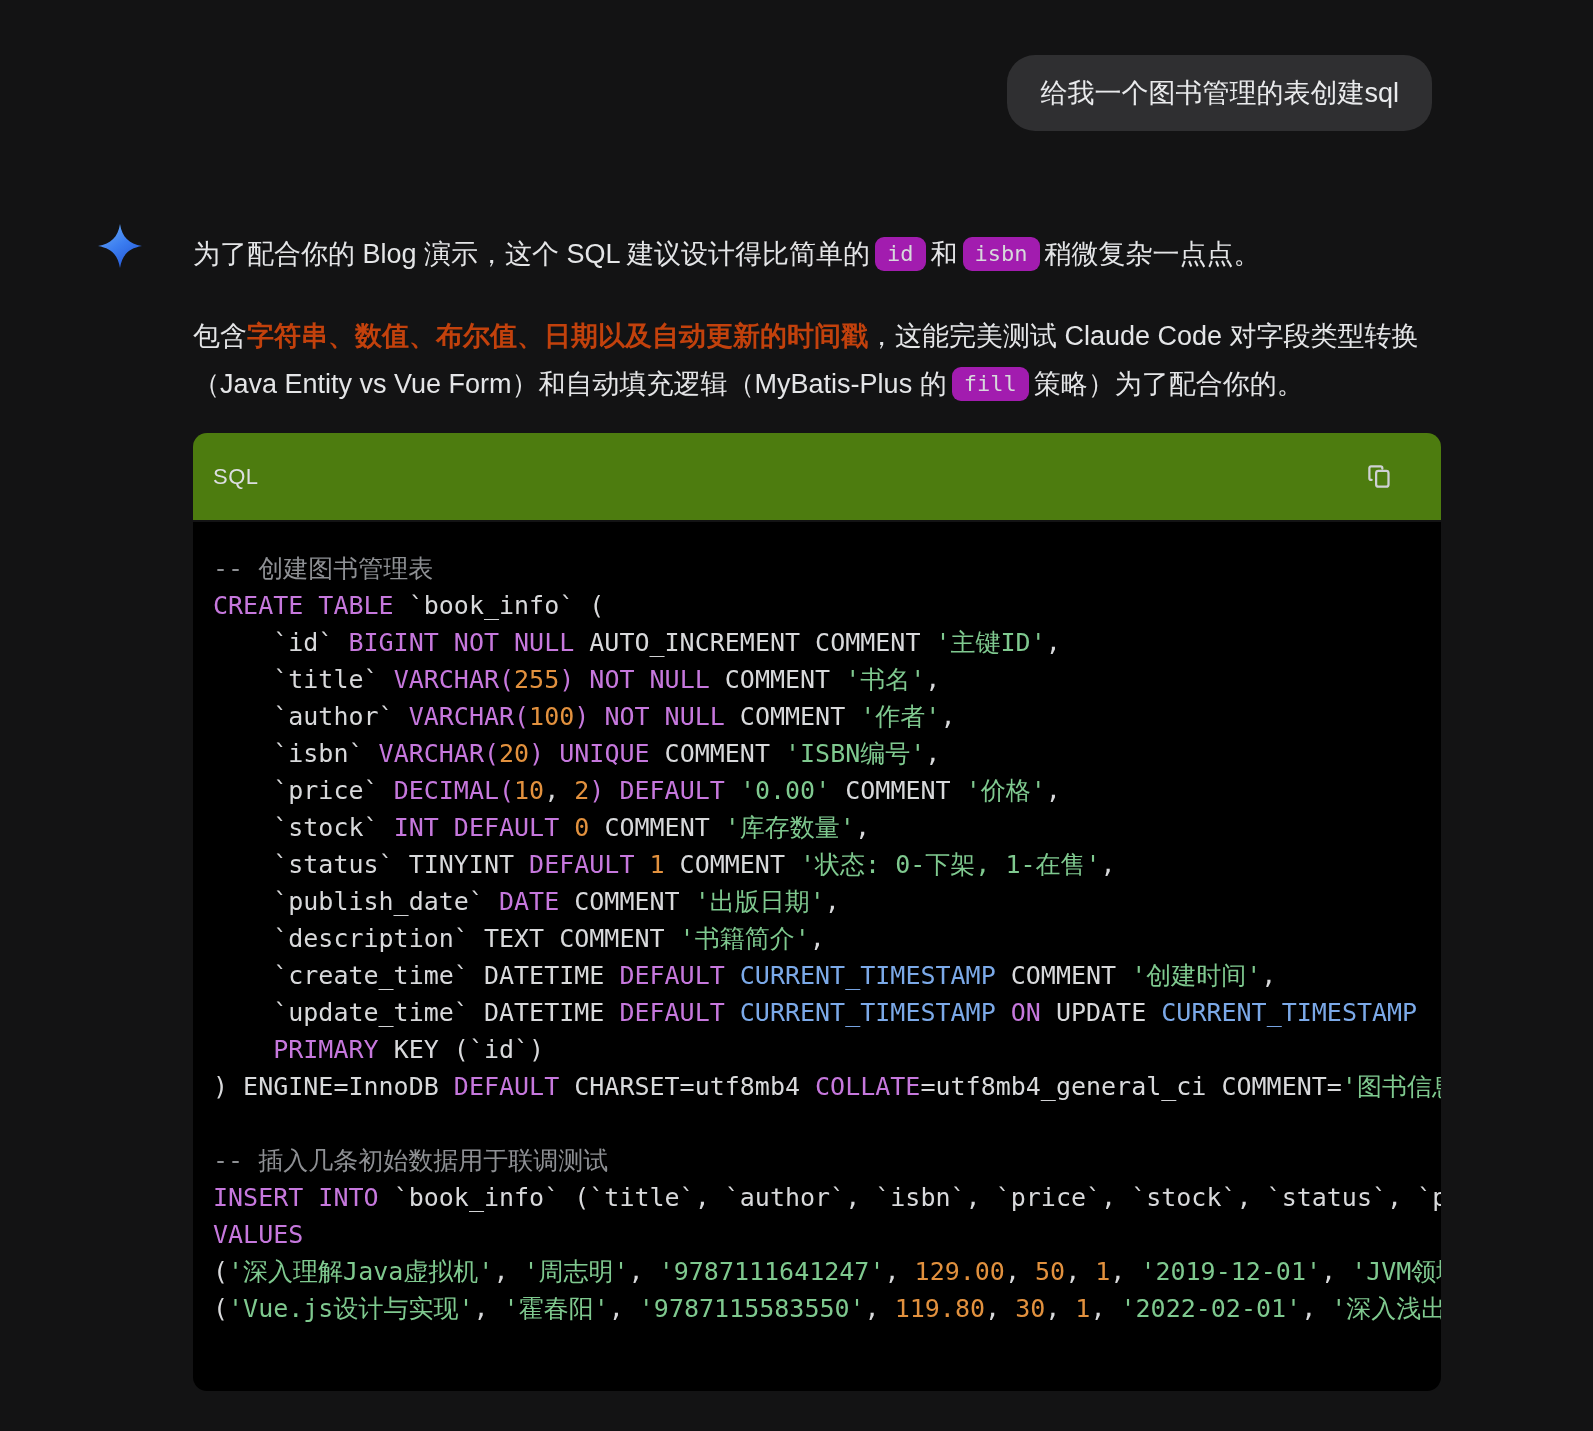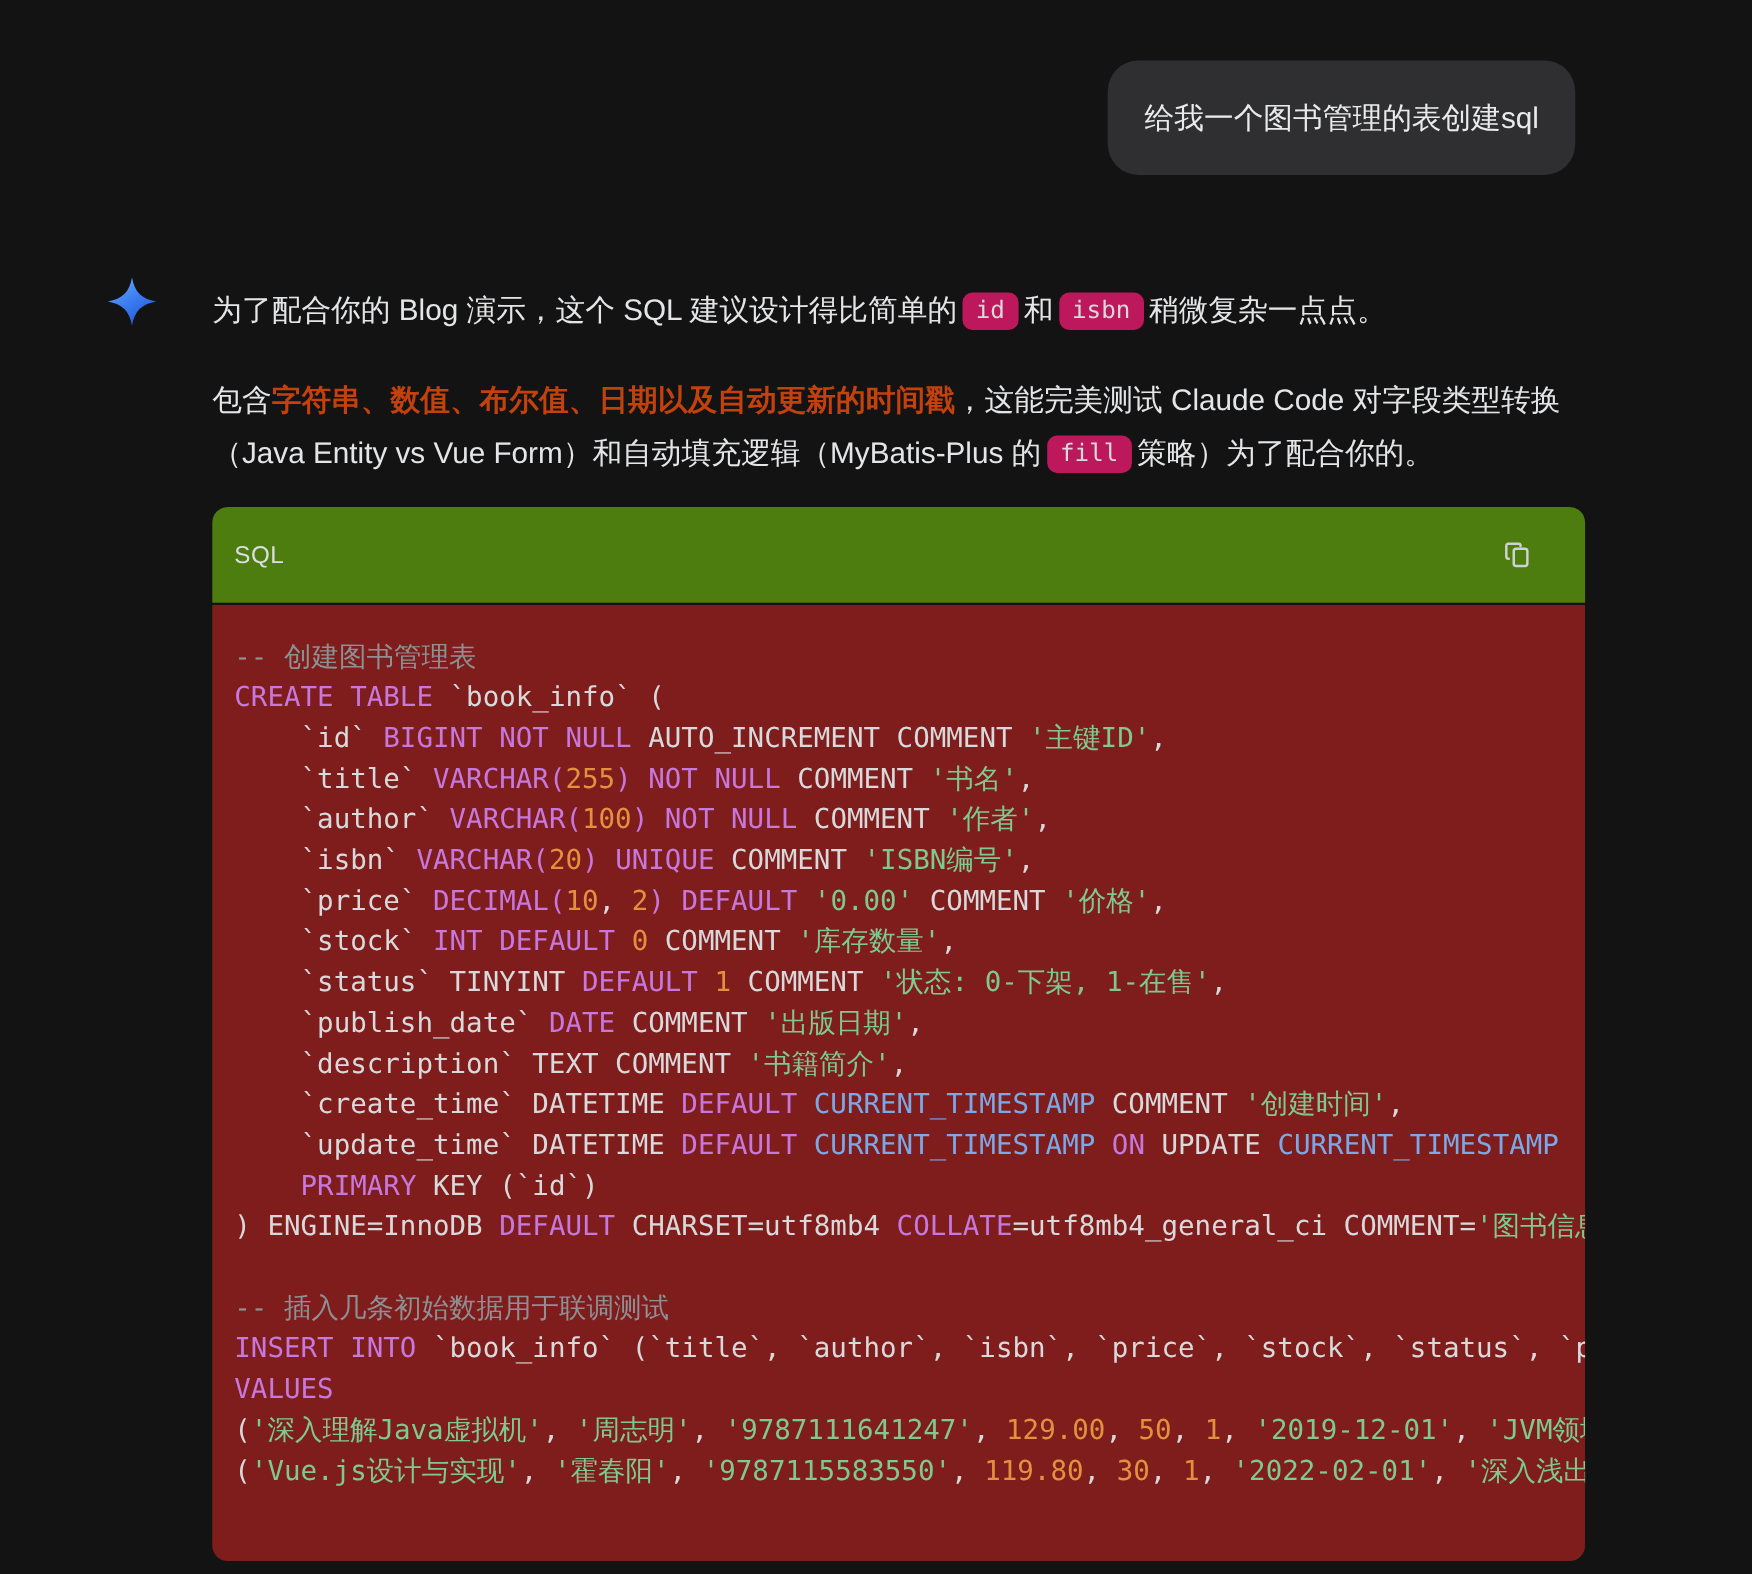--- a/index.html
+++ b/index.html
@@ -7,53 +7,53 @@
     width:1593px;height:1431px;overflow:hidden;
     background:#131314;
     font-family:"Liberation Sans","DejaVu Sans",sans-serif;
     -webkit-font-smoothing:antialiased;
   }
   
   .user-row{display:flex;justify-content:flex-end;padding:55px 161px 0 0;}
   .user-bubble{
     background:#2f2f31;color:#e9eaec;
     font-size:27px;line-height:36px;
-    padding:34px 33px;border-radius:28px;
+    padding:20px 33px;border-radius:28px;
     max-width:900px;
   }
   
   .assistant-row{display:flex;margin-top:87px;}
   .icon-col{flex:none;width:44px;margin-left:98px;margin-top:6px;}
   .content-col{margin-left:51px;width:1248px;padding-top:12px;}
   p.para{margin:0;color:#e4e5e7;font-size:27px;line-height:48px;}
   p.para + p.para{margin-top:34px;}
   .seg-bold{font-weight:700;color:#c2410c;}
   .inline-code{
     font-family:"DejaVu Sans Mono","Liberation Mono",monospace;
     font-size:22px;line-height:22px;
-    background:#be185d;color:#d7d9db;
+    background:#a21caf;color:#d7d9db;
     border-radius:9px;padding:4px 12px 5px;
     margin:0 5px;position:relative;top:-2px;white-space:nowrap;
   }
   
   .code-card{margin-top:25px;width:1248px;}
   .code-header{
     height:87px;background:#4d7c0f;
     border-radius:14px 14px 0 0;
     display:flex;align-items:center;justify-content:space-between;
     padding:0 45px 0 20px;box-sizing:border-box;
   }
   .code-lang{color:#dcdee1;font-size:22px;font-weight:500;letter-spacing:.5px;}
   .copy-btn{
     background:transparent;border:none;padding:0;margin:0;cursor:pointer;
     width:34px;height:34px;display:flex;align-items:center;justify-content:center;
   }
   .copy-btn svg{display:block;}
   .code-body{
-    background:#7f1d1d;border-radius:0 0 14px 14px;
+    background:#000000;border-radius:0 0 14px 14px;
     margin-top:2px;
     padding:28px 0 64px 20px;
     font-family:"DejaVu Sans Mono","Liberation Mono",monospace;
     font-size:25px;line-height:37px;
     color:#d8d9db;
     overflow:hidden;
   }
   .code-line{white-space:pre;height:37px;}
   .tok-p{color:#d8d9db;}
   .tok-c{color:#8e9094;}

